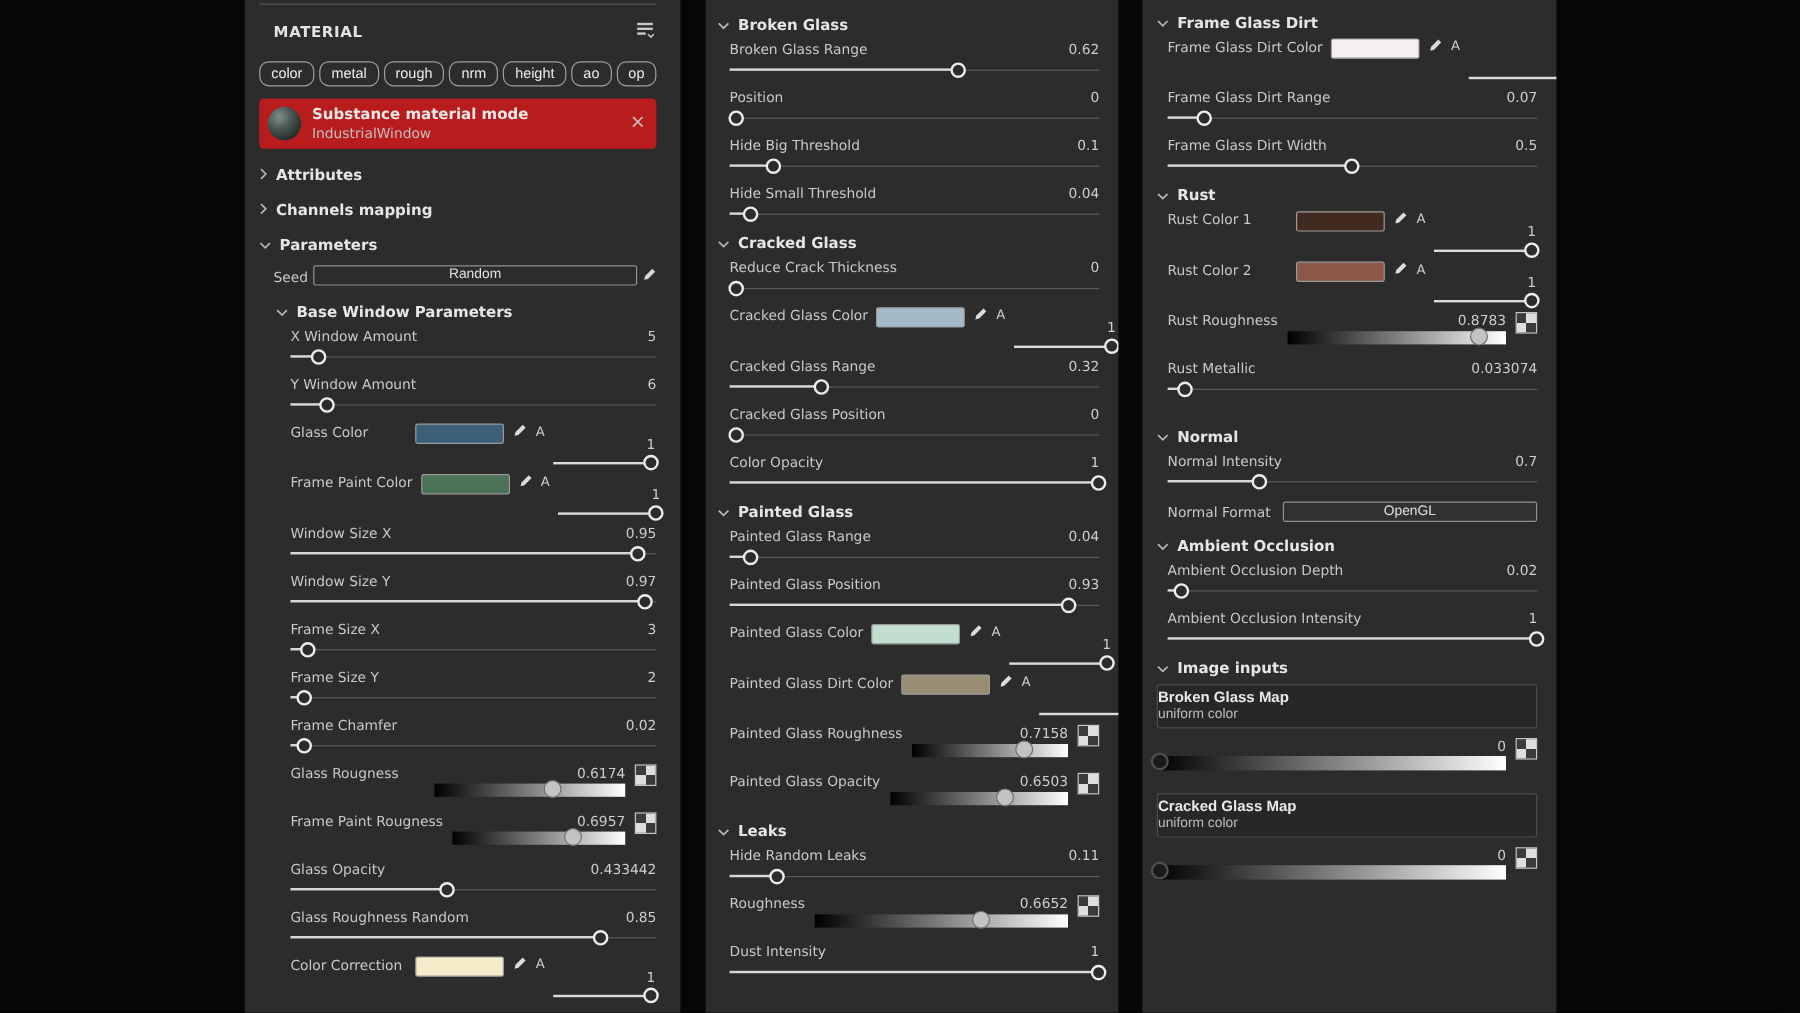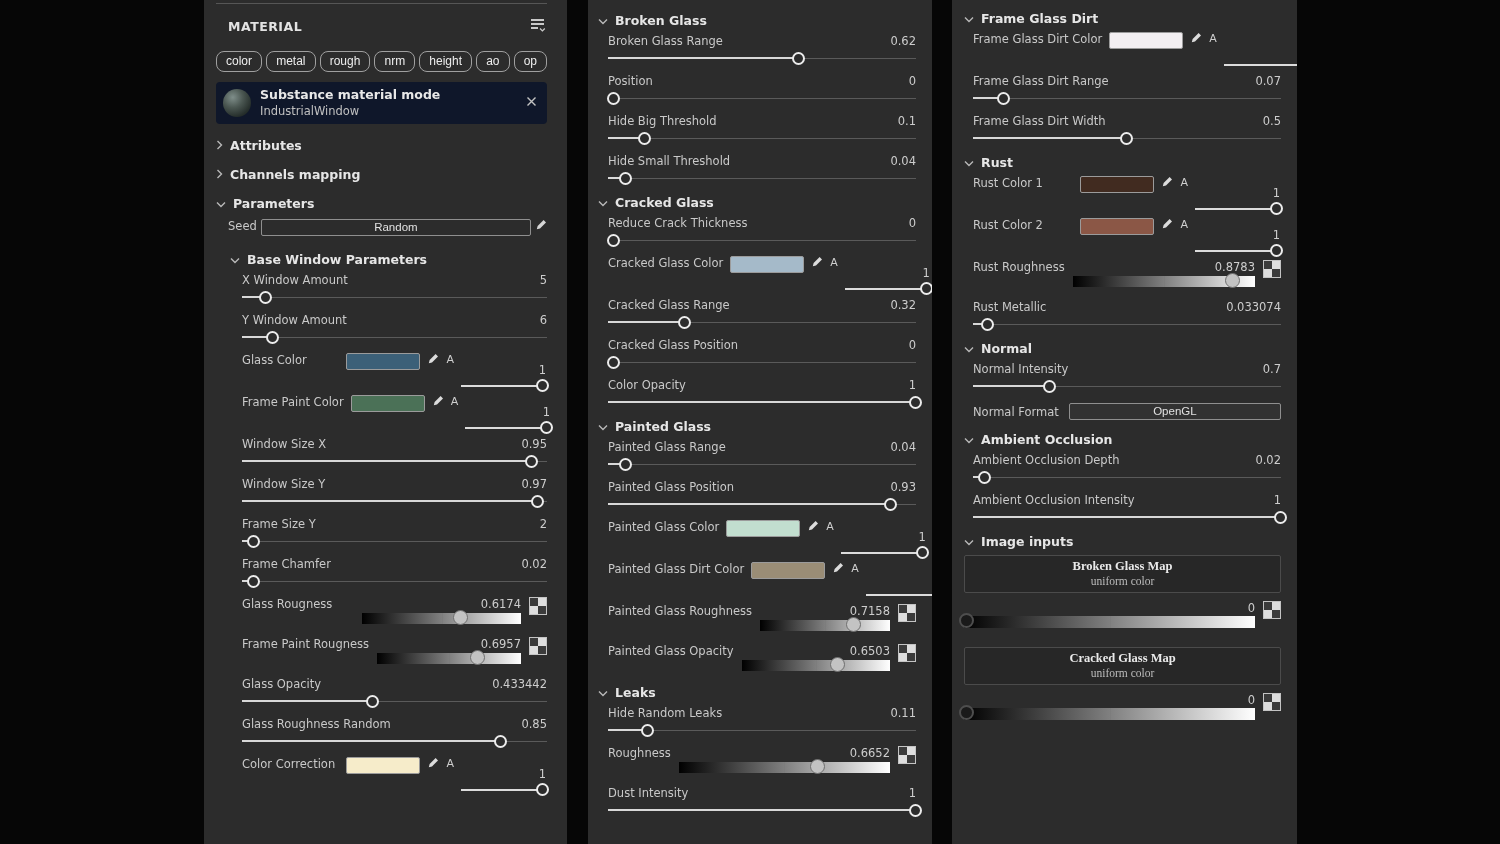--- a/index.html
+++ b/index.html
@@ -23,37 +23,37 @@
   .mat-h{display:flex;align-items:center;margin-top:12px;height:20px;margin-left:12px;}
   .mat-title{font-weight:bold;font-size:12.5px;letter-spacing:.5px;color:#e3e3e3;}
   .menu-ic{margin-left:auto;}
 
   
   .chan{display:flex;justify-content:space-between;margin-top:15px;}
   .chip{border:1px solid #a0a0a0;border-radius:8px;background:#2c2c2c;color:#ededed;
         font-size:12px;padding:1px 9px 2px;line-height:16px;}
 
   
-  .mode{margin-top:10px;background:#0f172a;border-radius:4px;display:flex;align-items:center;
+  .mode{margin-top:10px;background:#b91c1c;border-radius:4px;display:flex;align-items:center;
         gap:9px;padding:6px 10px 6px 7px;height:30px;}
   .sphere{width:28px;height:28px;border-radius:50%;flex:none;
           background:radial-gradient(circle at 35% 30%,#7f8e8a 0%,#4b5752 38%,#27302d 72%,#141817 100%);}
   .mode-txt{display:flex;flex-direction:column;justify-content:center;}
   .mode-title{font-weight:bold;font-size:12.5px;color:#e8e8e8;line-height:14px;}
   .mode-name{font-size:11.5px;color:#c0c0c0;line-height:14px;margin-top:2px;}
   .xbtn{margin-left:auto;flex:none;}
 
   .fold{margin-top:13px;}
   .indent1{margin-left:14px;}
   .indent2{margin-left:26px;}
   .indent-m{margin-left:10px;}
   .indent-r{margin-left:9px;}
 
   
-  .seed{display:flex;align-items:flex-start;gap:4px;margin:8px 0 0 12px;height:19px;}
+  .seed{display:flex;align-items:flex-end;gap:4px;margin:8px 0 0 12px;height:19px;}
   .seedbox{flex:1;border:1px solid #8f8f8f;border-radius:2px;text-align:center;
            font-size:11.5px;color:#e0e0e0;padding:1px 0 2px;background:#2c2c2c;}
 
   
   .row-s{margin-bottom:9px;}
   .rl{display:flex;justify-content:space-between;align-items:baseline;height:16px;margin-bottom:2px;}
   .track{position:relative;height:13px;cursor:pointer;}
   .track::before{content:"";position:absolute;left:0;right:0;top:6px;height:1px;background:#5a5a5a;}
   .fill{position:absolute;left:0;top:5px;height:2px;width:var(--pos);background:#d8d8d8;}
   .knob{position:absolute;top:0;left:calc(var(--pos) - 7px);width:9px;height:9px;
@@ -88,22 +88,22 @@
 
   
   .row-nf{display:flex;align-items:center;gap:10px;margin:2px 0 10px;height:19px;}
   .nfbtn{flex:1;border:1px solid #8f8f8f;border-radius:2px;text-align:center;
          font-size:11.5px;color:#e0e0e0;padding:1px 0 2px;background:#323232;}
   .restore-wrap{display:flex;justify-content:flex-end;margin:6px 1px 14px 0;}
   .restore{border:1px solid #8f8f8f;border-radius:2px;padding:3px 14px 4px;font-size:11.5px;
            color:#e6e6e6;background:#2c2c2c;}
 
   
-  .mapbtn{border:1px solid #4b4b4b;background:#272727;border-radius:2px;text-align:center;
-          padding:3px 0 5px;margin:6px 0 8px;font-family:Liberation Serif, serif;}
+  .mapbtn{border:1px solid #4b4b4b;background:#272727;border-radius:2px;text-align:left;
+          padding:3px 0 5px;margin:6px 0 8px;}
   .mt{font-weight:bold;font-size:12.5px;color:#e9e9e9;}
   .ms{font-size:11.5px;color:#bdbdbd;margin-top:1px;}
 </style>
 </head>
 <body>
 
 <div class="stage">
 
   <div class="panel col-left">
     <div class="topline"></div>
@@ -256,20 +256,30 @@
         <div class="rl">
             <span class="lab">Window Size Y</span>
             <span class="val">0.97</span>
           </div>
         <div class="track" style="--pos: 97%;">
             <div class="fill"></div>
             <div class="knob"></div>
           </div>
       </div>
 
+      <div class="row-s">
+        <div class="rl">
+            <span class="lab">Frame Size X</span>
+            <span class="val">3</span>
+          </div>
+        <div class="track" style="--pos: 5%;">
+            <div class="fill"></div>
+            <div class="knob"></div>
+          </div>
+      </div>
 
       <div class="row-s">
         <div class="rl">
             <span class="lab">Frame Size Y</span>
             <span class="val">2</span>
           </div>
         <div class="track" style="--pos: 4%;">
             <div class="fill"></div>
             <div class="knob"></div>
           </div>
@@ -673,21 +683,21 @@
             <span class="lab">Rust Metallic</span>
             <span class="val">0.033074</span>
           </div>
         <div class="track" style="--pos: 5%;">
             <div class="fill"></div>
             <div class="knob"></div>
           </div>
       </div>
     </div>
 
-    <div class="sec-h" style="margin-top:9px;">
+    <div class="sec-h" style="margin-top:24px;">
       <span><svg width="10" height="7" viewBox="0 0 10 7">
             <path d="M1 1.5 L5 5.5 L9 1.5" stroke="#b9b9b9" stroke-width="1.4" fill="none"></path>
           </svg></span>
       <span>Normal</span>
     </div>
     <div class="indent-r" style="margin-top:6px;">
       <div class="row-s">
         <div class="rl">
             <span class="lab">Normal Intensity</span>
             <span class="val">0.7</span>

